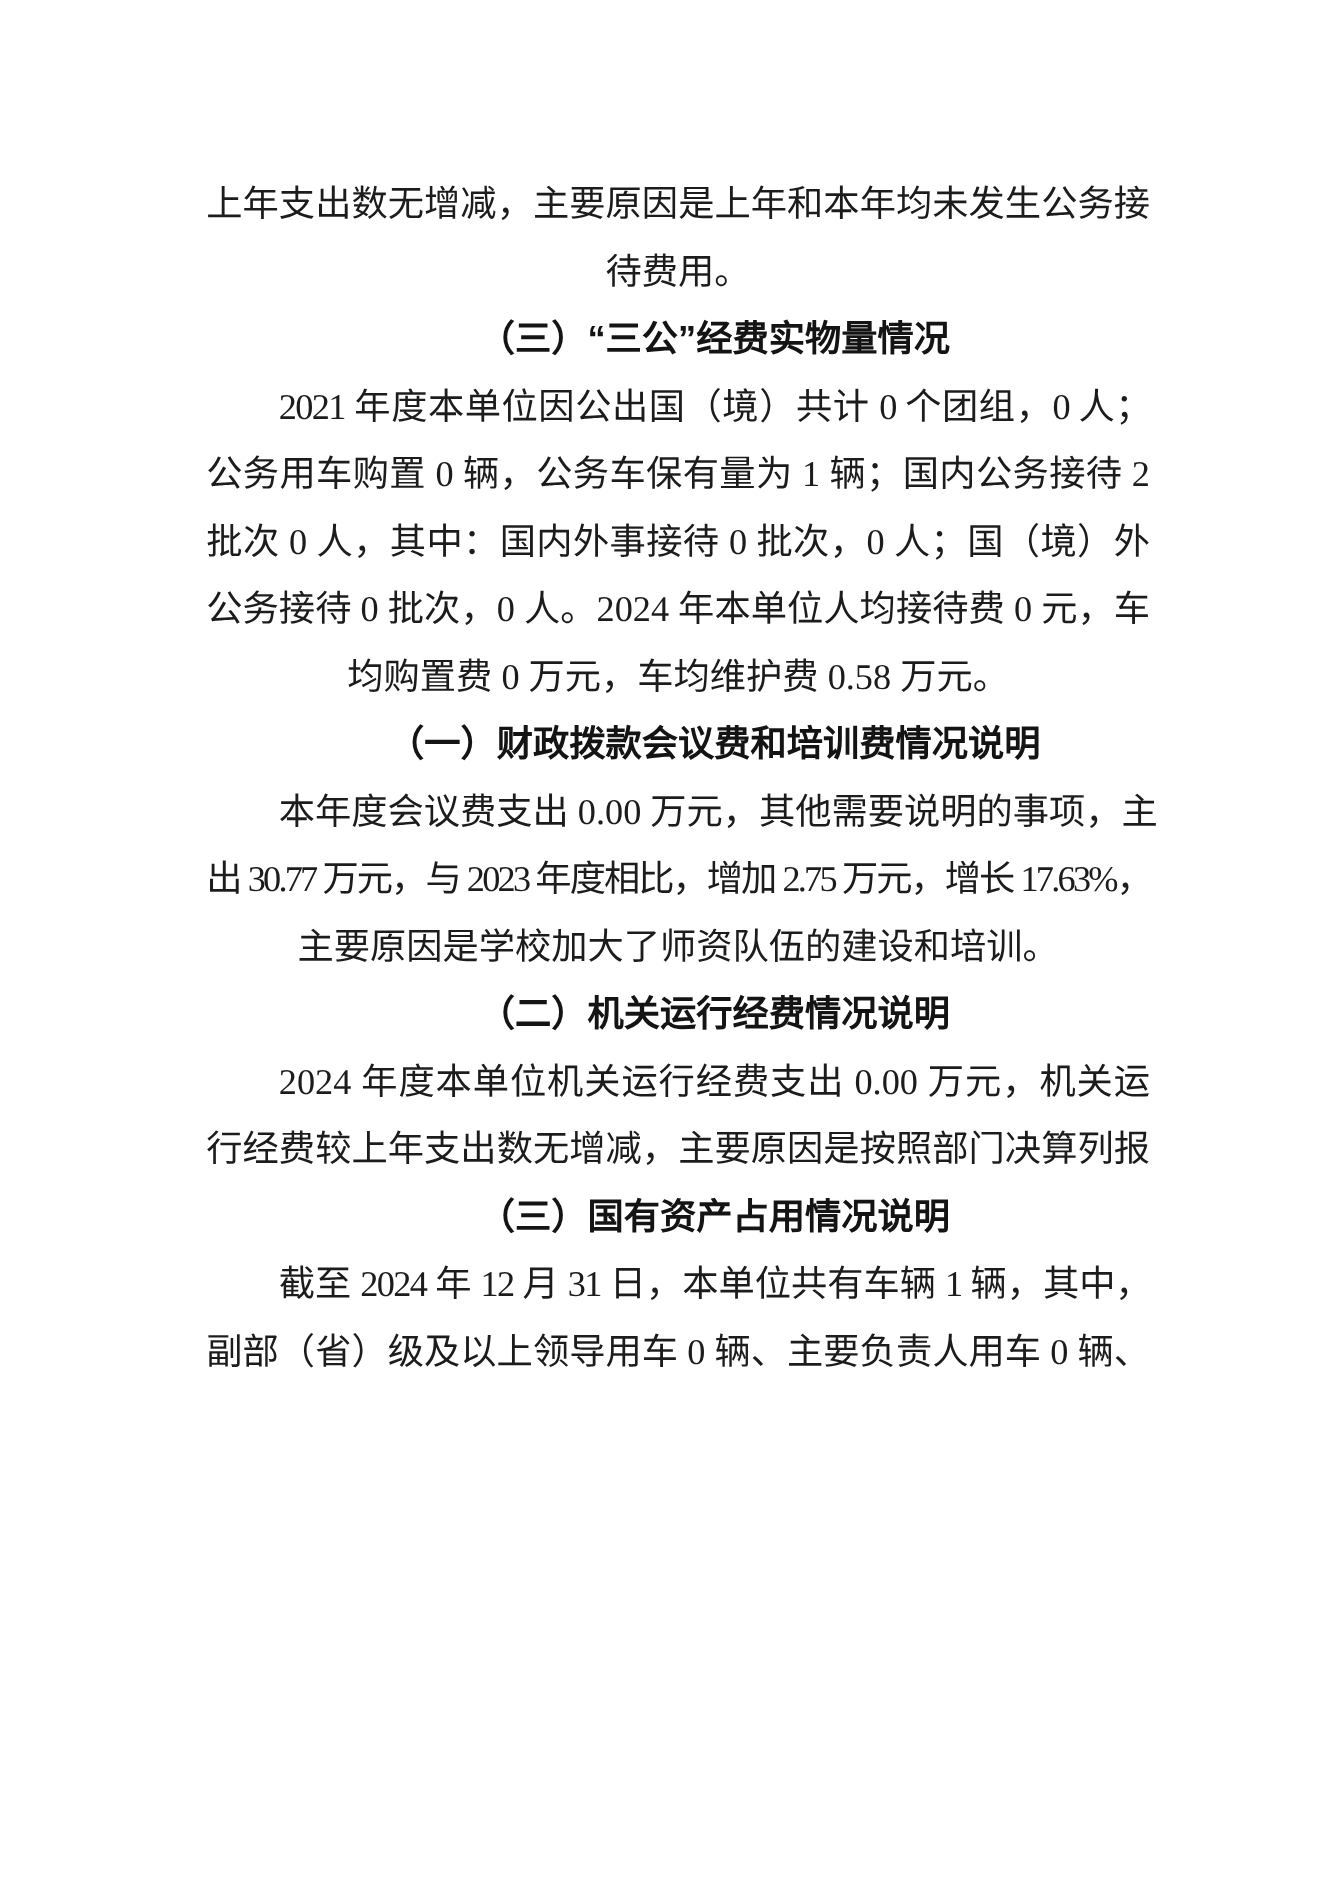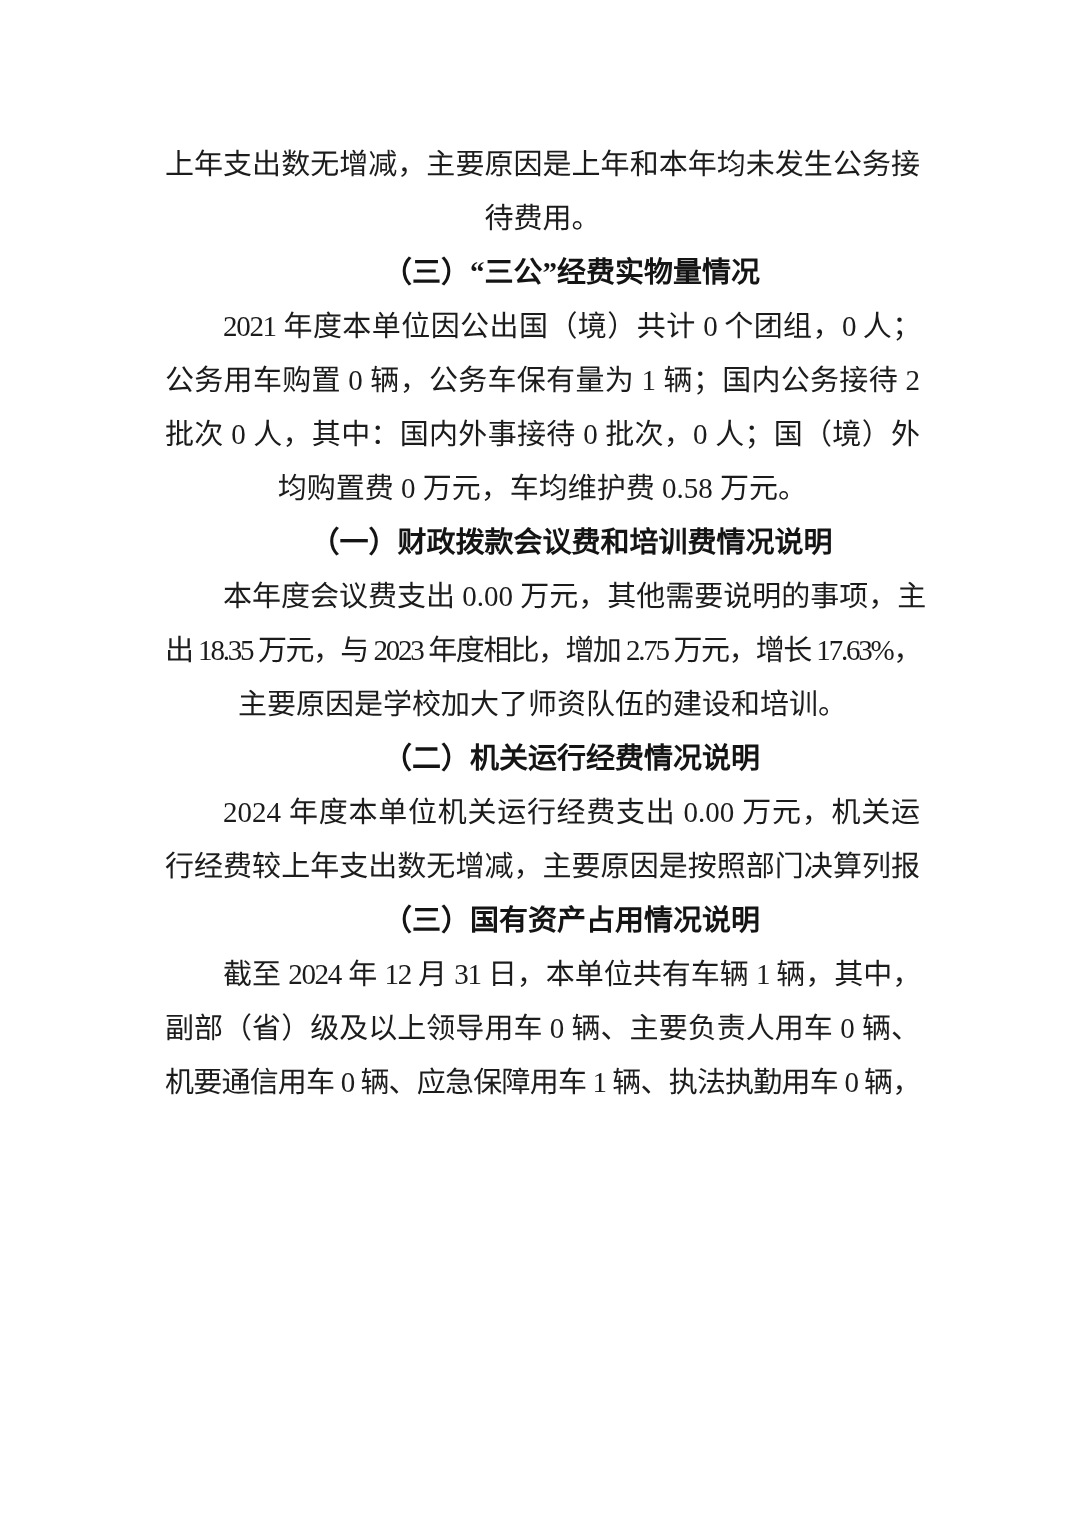--- a/index.html
+++ b/index.html
@@ -33,21 +33,21 @@
   .justify {
     text-align: justify;
     text-align-last: justify;
   }
   .indent {
     text-indent: 58px;
   }
   .h-kai {
     font-weight: bold;
     color: #141414;
-    font-family: Liberation Serif, serif;
+    font-family: Liberation Sans, sans-serif;
   }
   .h-hei {
     font-weight: bold;
     color: #111111;
     font-family: "Liberation Sans", "DejaVu Sans", sans-serif;
     letter-spacing: 1px;
   }
   .compress {
     letter-spacing: -2.2px;
   }
@@ -59,26 +59,26 @@
 <body>
 
 <div class="page">
   <div class="text-block">
     <div class="line body justify">上年支出数无增减，主要原因是上年和本年均未发生公务接</div>
     <div class="line body">待费用。</div>
     <div class="line h-kai indent">（三）“三公”经费实物量情况</div>
     <div class="line body justify indent compress-sm">2021 年度本单位因公出国（境）共计 0 个团组，0 人；</div>
     <div class="line body justify">公务用车购置 0 辆，公务车保有量为 1 辆；国内公务接待 2</div>
     <div class="line body justify">批次 0 人，其中：国内外事接待 0 批次，0 人；国（境）外</div>
+    <div class="line body justify">公务接待 0 批次，0 人。2024 年本单位人均接待费 0 元，车</div>
     <div class="line body">均购置费 0 万元，车均维护费 0.58 万元。</div>
     <div class="line h-kai indent">（一）财政拨款会议费和培训费情况说明</div>
     <div class="line body justify indent">本年度会议费支出 0.00 万元，其他需要说明的事项，主</div>
-    <div class="line body justify compress">出 18.35 万元，与 2023 年度相比，增加 2.75 万元，增长 17.63%，</div>
+    <div class="line body justify compress">出 30.77 万元，与 2023 年度相比，增加 2.75 万元，增长 17.63%，</div>
     <div class="line body">主要原因是学校加大了师资队伍的建设和培训。</div>
     <div class="line h-kai indent">（二）机关运行经费情况说明</div>
     <div class="line body justify indent">2024 年度本单位机关运行经费支出 0.00 万元，机关运</div>
     <div class="line body justify">行经费较上年支出数无增减，主要原因是按照部门决算列报</div>
     <div class="line h-kai indent">（三）国有资产占用情况说明</div>
     <div class="line body justify indent compress-sm">截至 2024 年 12 月 31 日，本单位共有车辆 1 辆，其中，</div>
     <div class="line body justify">副部（省）级及以上领导用车 0 辆、主要负责人用车 0 辆、</div>
-    <div class="line body justify compress-sm">机要通信用车 0 辆、应急保障用车 1 辆、执法执勤用车 0 辆，</div>
   </div>
 </div>
 
 </body></html>

